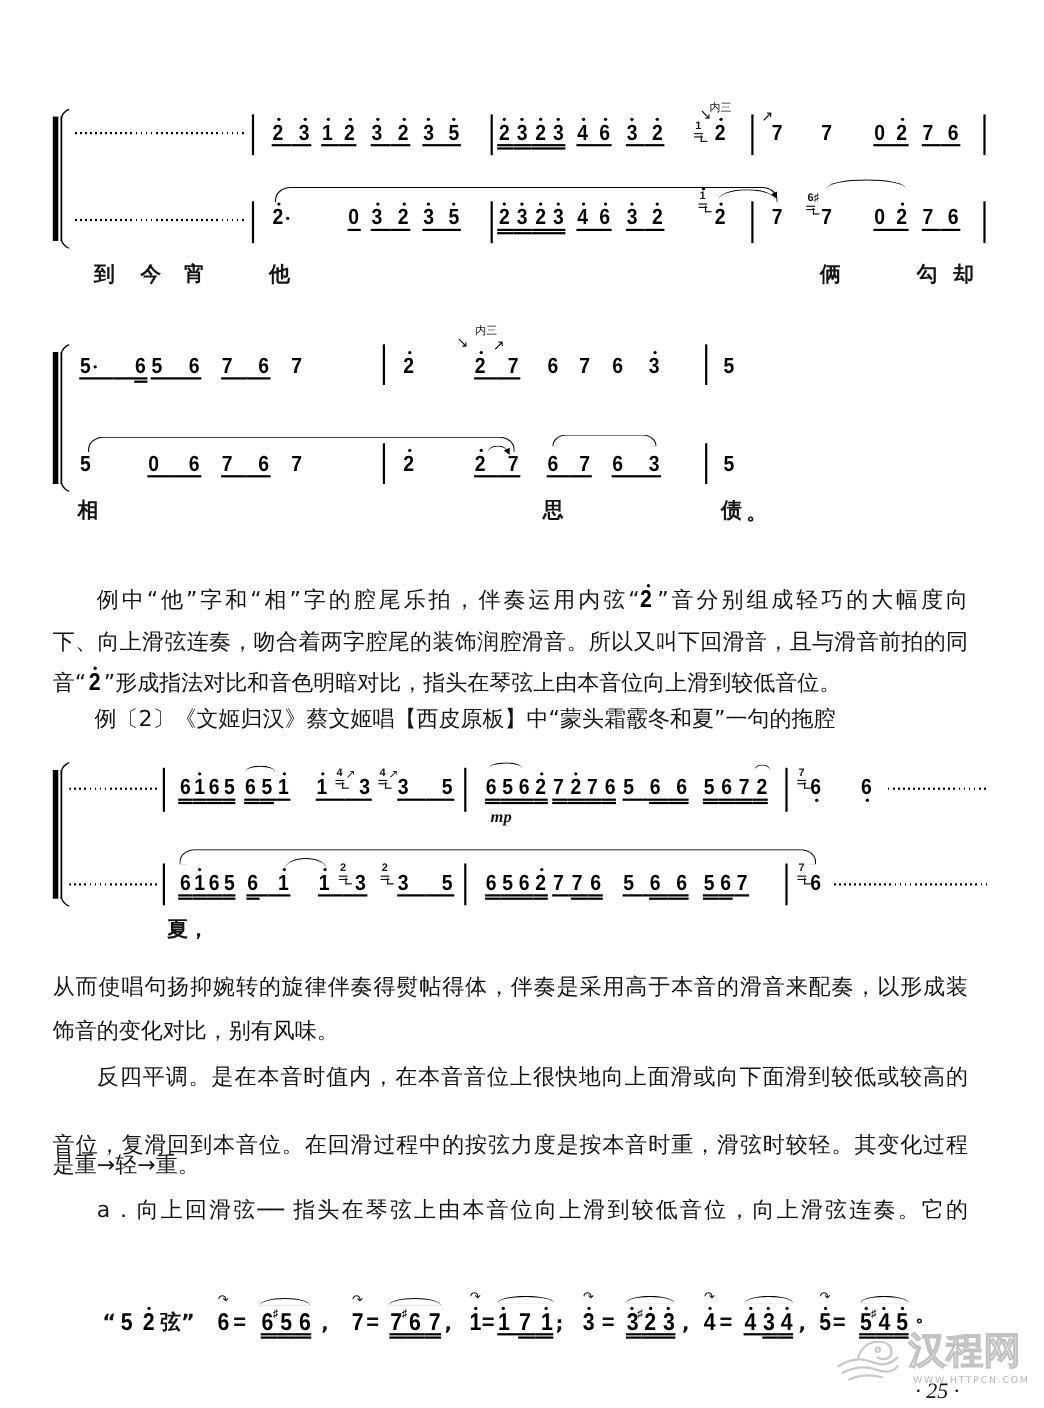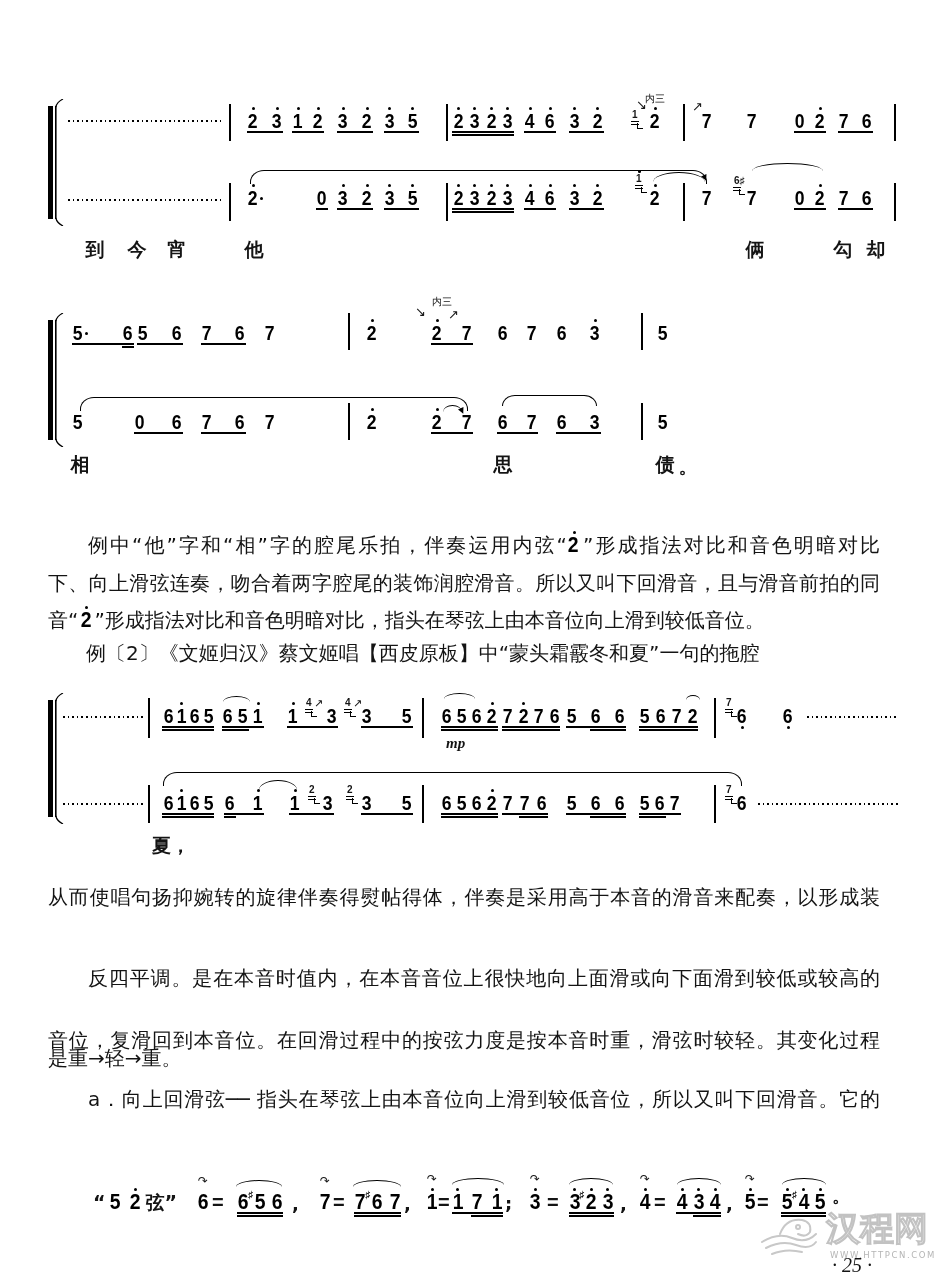--- a/index.html
+++ b/index.html
@@ -286,21 +286,21 @@
       </span>
   </div>
 
   <span class="lyr" style="left:80px;top:453px">相</span>
   <span class="lyr" style="left:503px;top:453px">思</span>
   <span class="lyr" style="left:665px;top:453px">债</span>
   <span class="lyr" style="left:688px;top:455px">。</span>
 
   <div class="t j" style="left:88px;top:533px;width:792px"><span>例中“他”字和“相”字的腔尾乐拍，伴奏运用内弦“</span><span class="inl" style="--w:16px">
         <span class="nt"><b>2</b><i class="dh"></i></span>
-      </span><span>”形成指法对比和音色明暗对比</span></div>
+      </span><span>”音分别组成轻巧的大幅度向</span></div>
   <div class="t j" style="left:48px;top:571px;width:832px">下、向上滑弦连奏，吻合着两字腔尾的装饰润腔滑音。所以又叫下回滑音，且与滑音前拍的同</div>
   <div class="t" style="left:48px;top:608px"><span>音“</span><span class="inl" style="--w:16px">
         <span class="nt"><b>2</b><i class="dh"></i></span>
       </span><span>”形成指法对比和音色明暗对比，指头在琴弦上由本音位向上滑到较低音位。</span></div>
 
   <div class="t" style="left:86px;top:641px">例〔2〕《文姬归汉》蔡文姬唱【西皮原板】中“蒙头霜霰冬和夏”一句的拖腔</div>
 
   <svg class="brk" style="left:46px;top:693px" width="20" height="131" viewBox="0 0 20 131">
       <rect x="2" y="7" width="5" height="117"></rect>
       <rect x="9" y="7" width="1.6" height="117"></rect>
@@ -448,24 +448,25 @@
         <i class="gh"></i>
       </span>
     <span class="grp" style="left:731px;--w:22px">
         <span class="nt"><b>6</b></span>
       </span>
   </div>
 
   <span class="t" style="left:152px;top:833px;font-weight:bold;font-size:19px">夏，</span>
 
   <div class="t j" style="left:48px;top:885px;width:832px">从而使唱句扬抑婉转的旋律伴奏得熨帖得体，伴奏是采用高于本音的滑音来配奏，以形成装</div>
+  <div class="t" style="left:48px;top:925px">饰音的变化对比，别有风味。</div>
   <div class="t j" style="left:88px;top:966px;width:792px">反四平调。是在本音时值内，在本音音位上很快地向上面滑或向下面滑到较低或较高的</div>
   <div class="t j" style="left:48px;top:1028px;width:832px">音位，复滑回到本音位。在回滑过程中的按弦力度是按本音时重，滑弦时较轻。其变化过程</div>
   <div class="t" style="left:48px;top:1046px">是重→轻→重。</div>
-  <div class="t j" style="left:88px;top:1087px;width:792px">a．向上回滑弦── 指头在琴弦上由本音位向上滑到较低音位，所以又叫下回滑音。它的</div>
+  <div class="t j" style="left:88px;top:1087px;width:792px">a．向上回滑弦── 指头在琴弦上由本音位向上滑到较低音位，向上滑弦连奏。它的</div>
 
   <div class="t" style="left:93px;top:1190px;font-weight:bold;font-size:19px"><span>“</span><span class="inl" style="--w:20px">
         <span class="nt"><b>5</b></span>
       </span><span class="inl" style="--w:20px">
         <span class="nt"><b>2</b><i class="dh"></i></span>
       </span><span>弦”</span></div>
 
   <div class="staff big" style="top:1190px">
 
     <span class="sym" style="left:198px;top:-15px;font-size:12px">↷</span>

